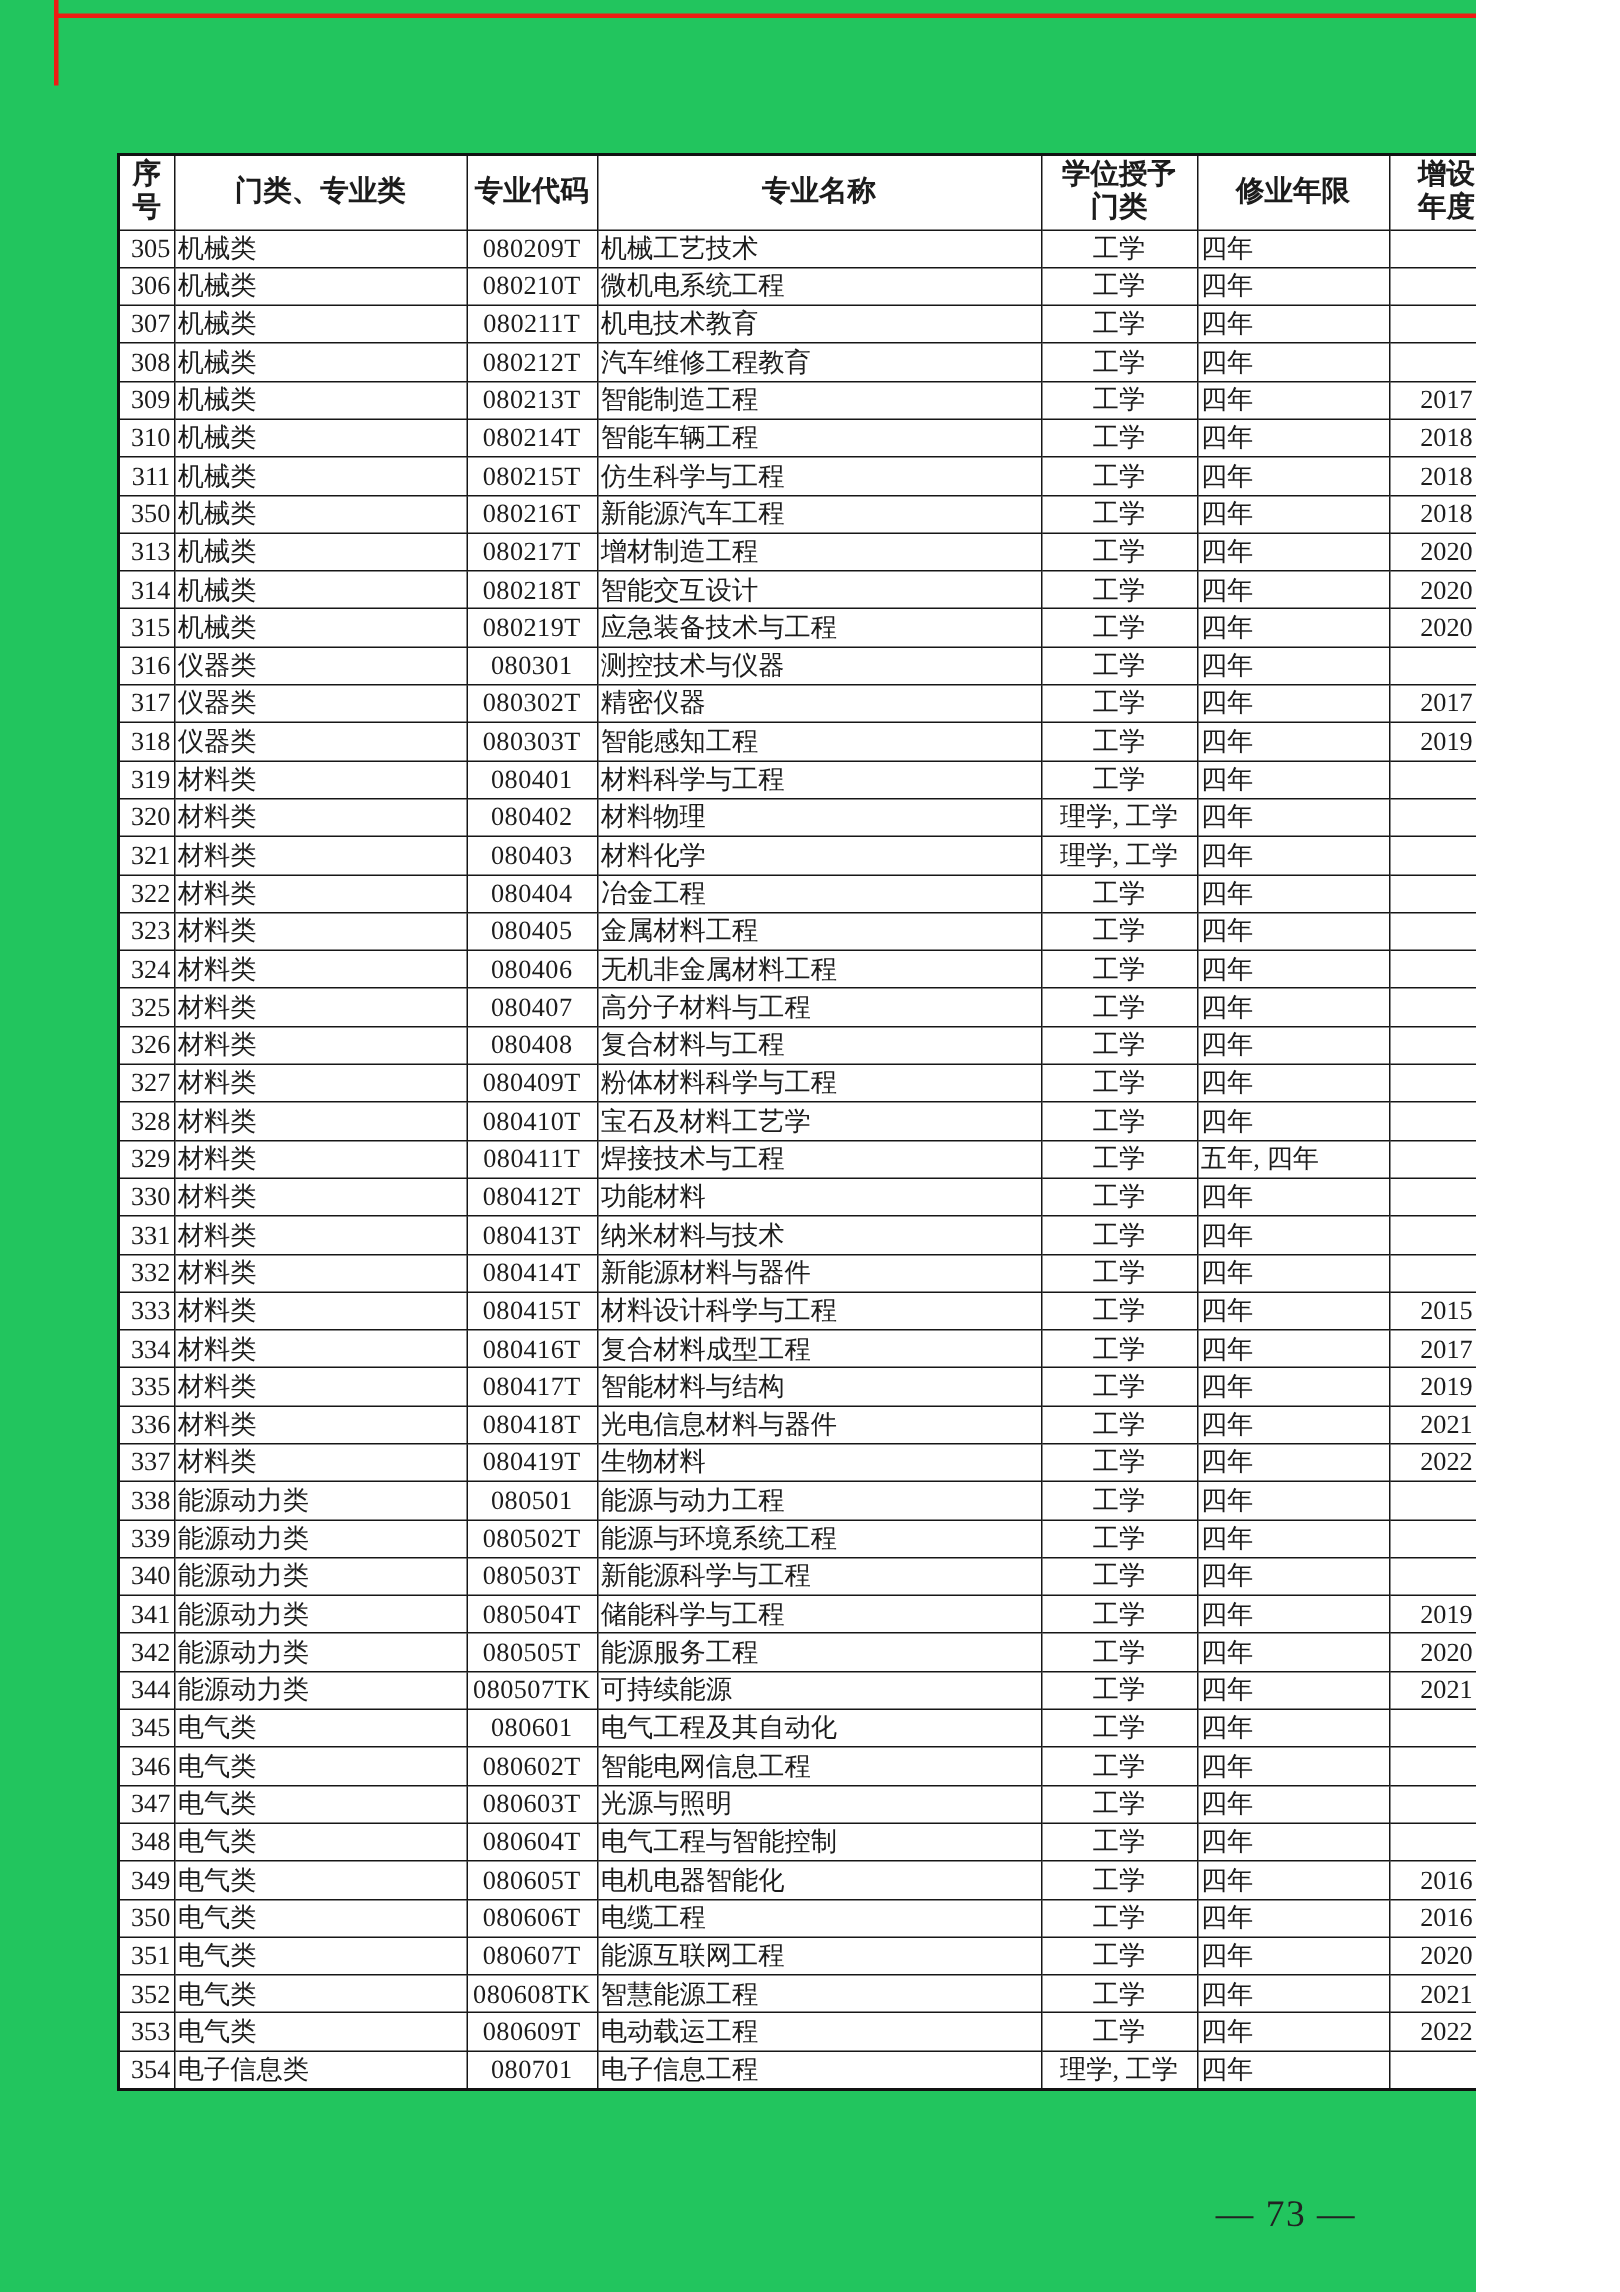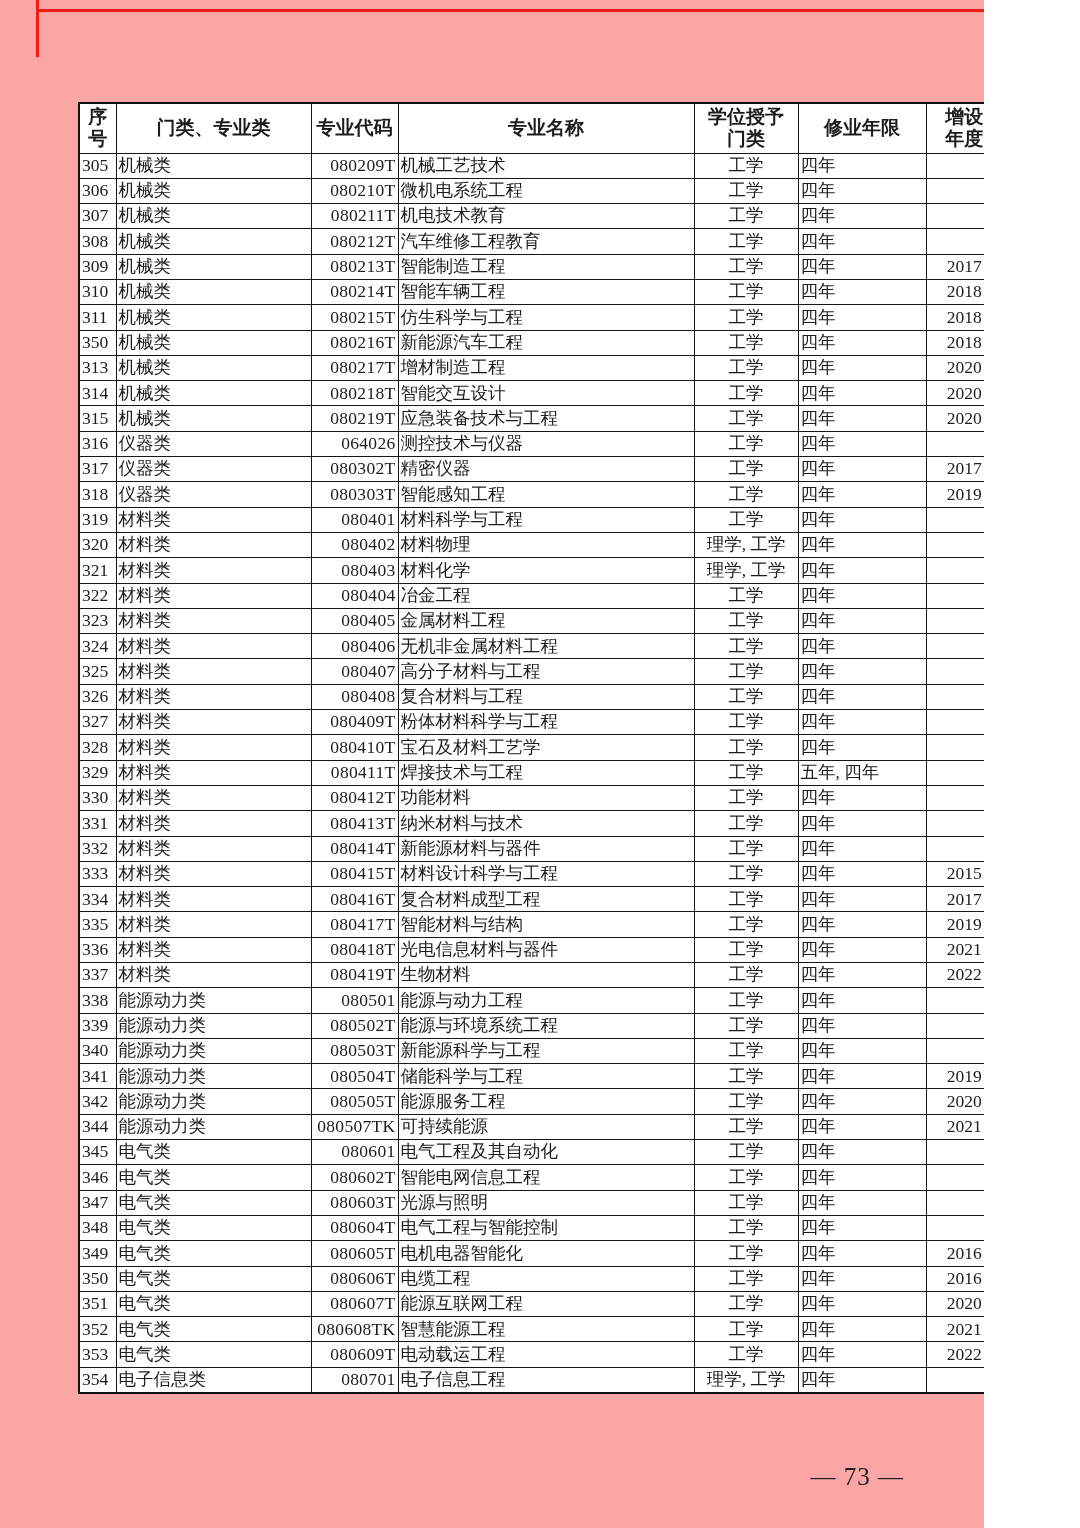--- a/index.html
+++ b/index.html
@@ -5,21 +5,21 @@
   * { margin: 0; padding: 0; box-sizing: border-box; }
   html, body { background: #ffffff; }
   body {
     font-family: "Liberation Serif", "DejaVu Serif", serif;
     color: #1c1c1c;
   }
   .page {
     position: relative;
     width: 984px;
     height: 1528px;
-    background: #fca5a5;
+    background: #22c55e;
     overflow: hidden;
   }
   
   .red-vline {
     position: absolute;
     left: 36px; top: 0;
     width: 3px; height: 57px;
   }
   .red-hline {
     position: absolute;
@@ -50,23 +50,23 @@
     white-space: pre-line;
     line-height: 1.15;
     padding: 1px 2px;
   }
   table.catalog tbody td {
     height: 25.3px;
     font-size: 17.5px;
     line-height: 1;
     padding: 0 2px;
   }
-  td.col-no     { text-align: left; }
+  td.col-no     { text-align: right; }
   td.col-category { text-align: left; padding-left: 6px; }
-  td.col-code   { text-align: right; padding-left: 6px; letter-spacing: 0.3px; }
+  td.col-code   { text-align: center; padding-left: 6px; letter-spacing: 0.3px; }
   td.col-name   { text-align: left; padding-left: 8px; }
   td.col-degree { text-align: center; }
   td.col-years  { }
   td.col-year_added { text-align: center; }
   
   .page-number {
     position: absolute;
     top: 1463px;
     right: 80px;
     font-size: 25px;
@@ -201,21 +201,21 @@
           <td class="col-category">机械类</td>
           <td class="col-code">080219T</td>
           <td class="col-name">应急装备技术与工程</td>
           <td class="col-degree">工学</td>
           <td class="col-years">四年</td>
           <td class="col-year_added">2020</td>
         </tr>
         <tr>
           <td class="col-no">316</td>
           <td class="col-category">仪器类</td>
-          <td class="col-code">064026</td>
+          <td class="col-code">080301</td>
           <td class="col-name">测控技术与仪器</td>
           <td class="col-degree">工学</td>
           <td class="col-years">四年</td>
           <td class="col-year_added"></td>
         </tr>
         <tr>
           <td class="col-no">317</td>
           <td class="col-category">仪器类</td>
           <td class="col-code">080302T</td>
           <td class="col-name">精密仪器</td>

